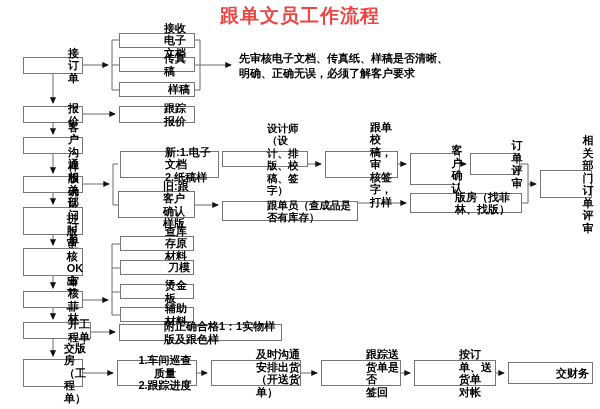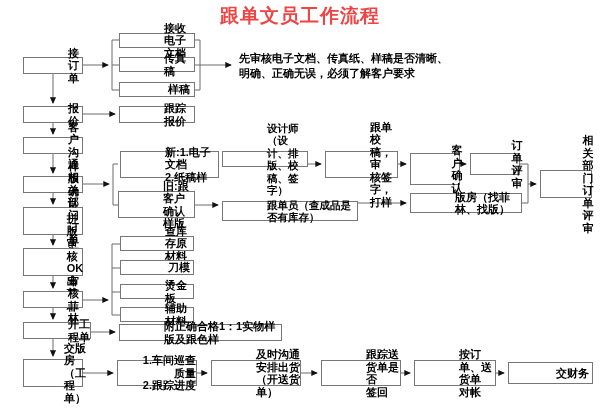--- a/index.html
+++ b/index.html
@@ -10,21 +10,21 @@
   .title {
     position:absolute; left:0; top:3px; width:600px; text-align:center;
     font-size:19px; font-weight:bold; color:#ef4444; letter-spacing:1px;
   }
   .node {
     position:absolute; box-sizing:border-box; border:1px solid #777;
     background:#fff; color:#000; font-weight:bold; font-size:11px;
     line-height:12.5px; display:flex; align-items:center; justify-content:center;
     text-align:left; white-space:pre-line;padding-left:44px;
   }
-  .node.left { justify-content:flex-start; text-align:right; padding-left:16px; }
+  .node.left { justify-content:flex-start; text-align:center; padding-left:16px; }
   .node.tight { font-size:10.5px; }
   .note {
     position:absolute; left:239px; top:51px; width:280px;
     font-size:11px; font-weight:bold; line-height:15px; color:#000;
     white-space:pre-line;
   }
   svg.wires { position:absolute; left:0; top:0; }
 </style>
 </head>
 <body>

